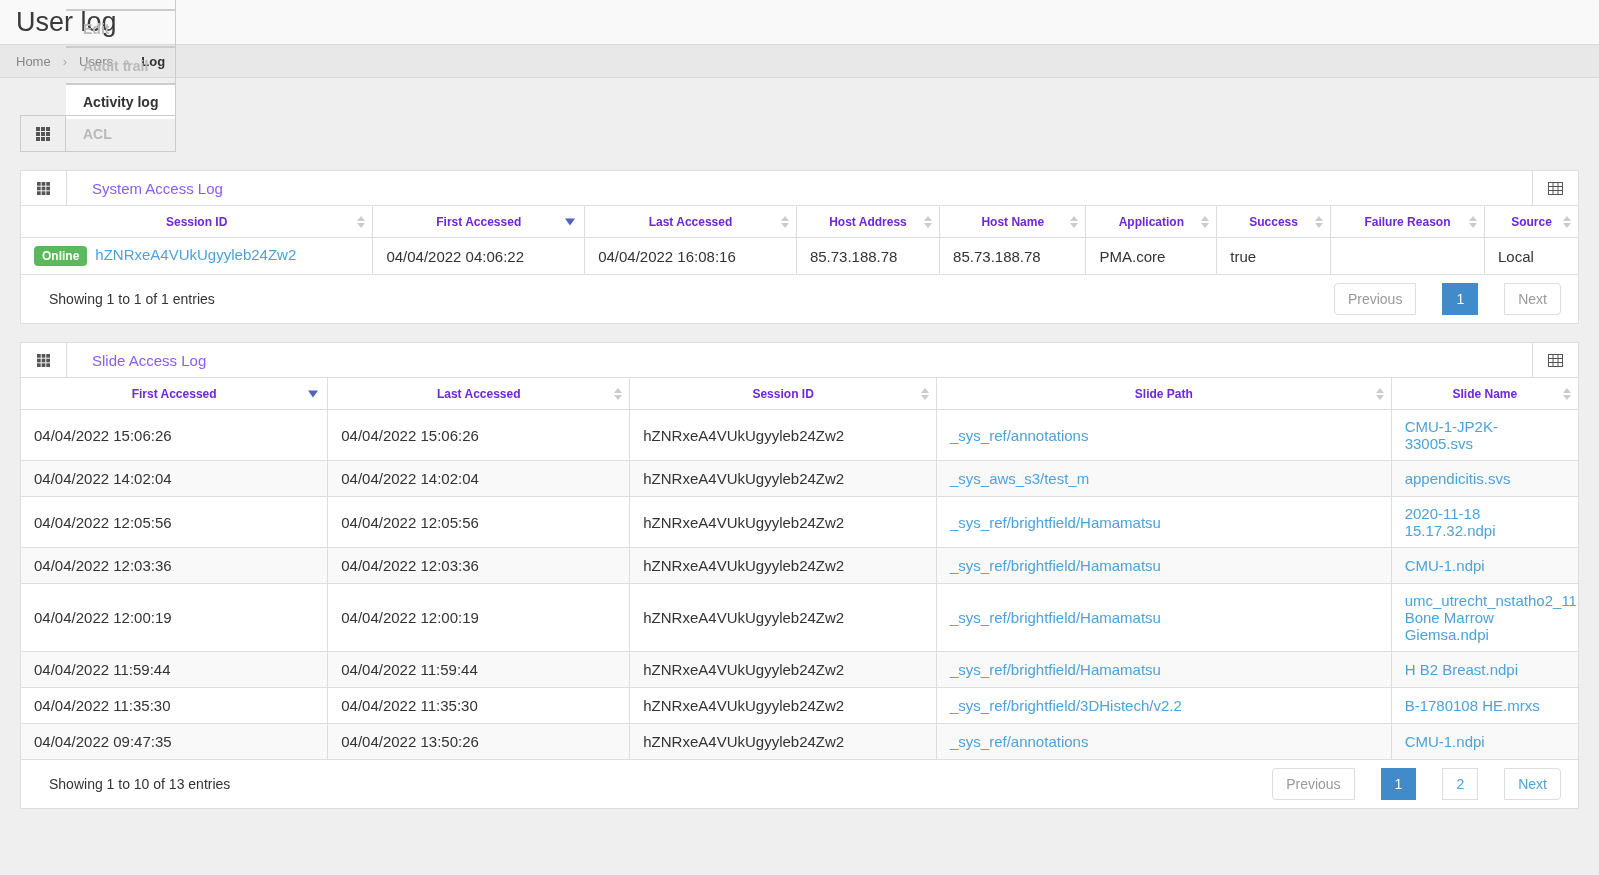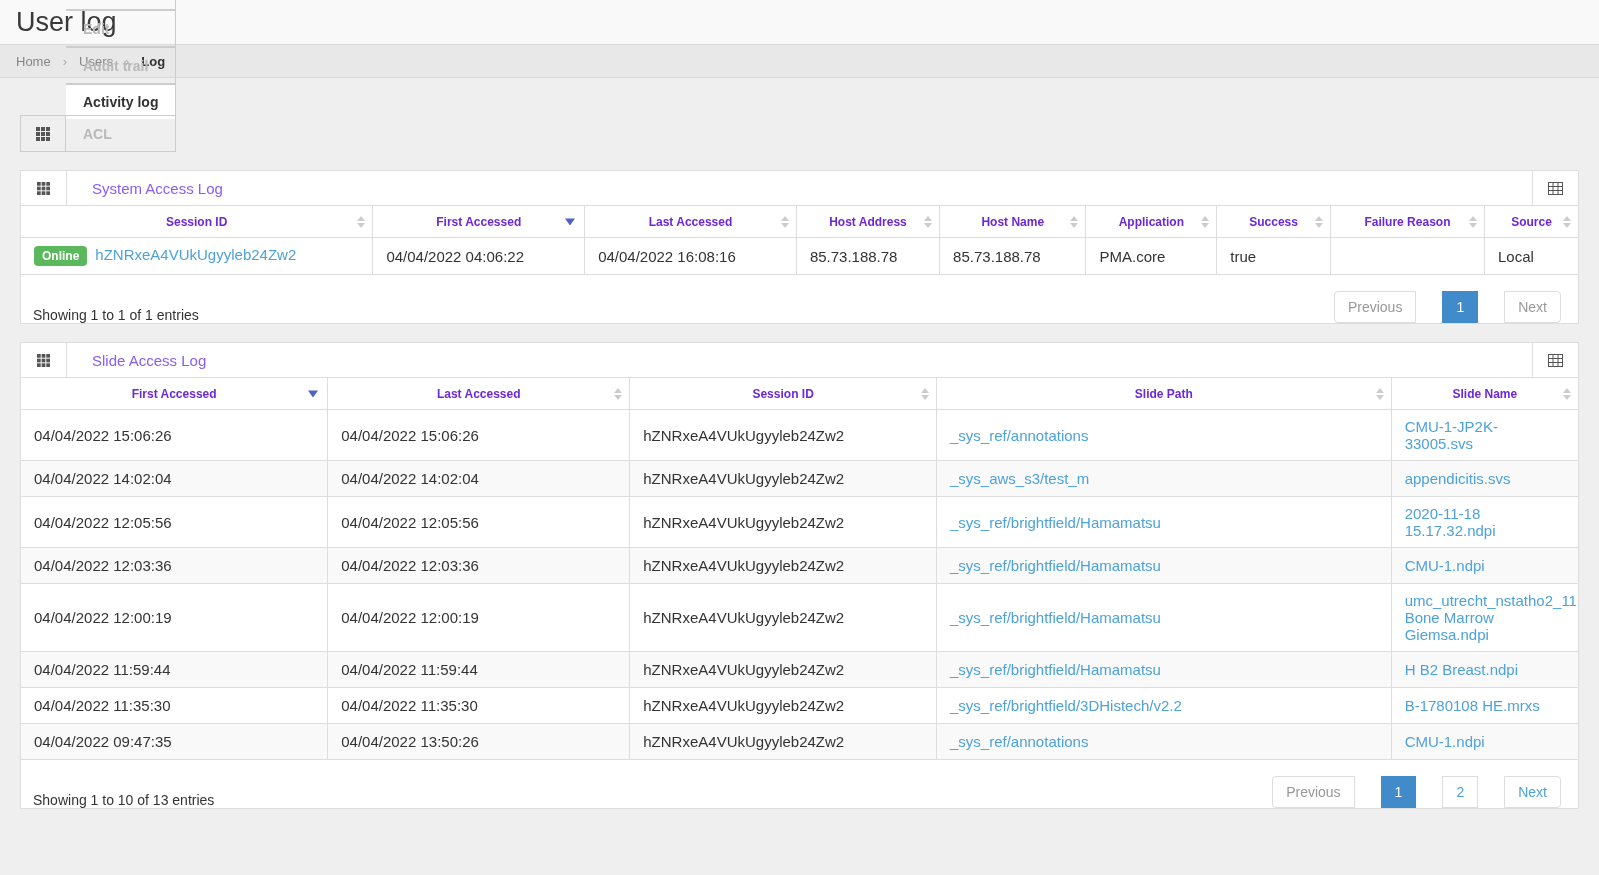--- a/index.html
+++ b/index.html
@@ -76,21 +76,21 @@
     position:absolute;right:9px;top:50%;transform:translateY(-50%);
     width:0;height:0;border-left:5px solid transparent;border-right:5px solid transparent;
     border-top:7px solid var(--sort-active);
   }
   a.cell-link{color:var(--link);text-decoration:none;}
   .badge-online{
     background:var(--badge);color:#fff;font-size:12px;font-weight:bold;
     padding:3px 8px;border-radius:4px;margin-right:8px;display:inline-block;
   }
   
-  .panel-footer{display:flex;align-items:flex-end;height:48px;padding:0 13px 0 12px;}
+  .panel-footer{display:flex;align-items:center;height:48px;padding:0 13px 0 28px;}
   .footer-summary{font-size:14px;color:#333;}
   .pagination{list-style:none;display:flex;margin:0 4px 0 auto;padding:0;gap:27px;}
   .pagination li a{
     display:block;border:1px solid var(--border);background:#fff;color:var(--link);
     padding:7px 13px;font-size:14px;text-decoration:none;margin-left:-1px;cursor:pointer;
   }
   .pagination li:first-child a{border-radius:4px 0 0 4px;margin-left:0;}
   .pagination li:last-child a{border-radius:0 4px 4px 0;}
   .pagination li.disabled a{color:#999;cursor:default;}
   .pagination li.active a{background:var(--pag-active);border-color:var(--pag-active);color:#fff;}

